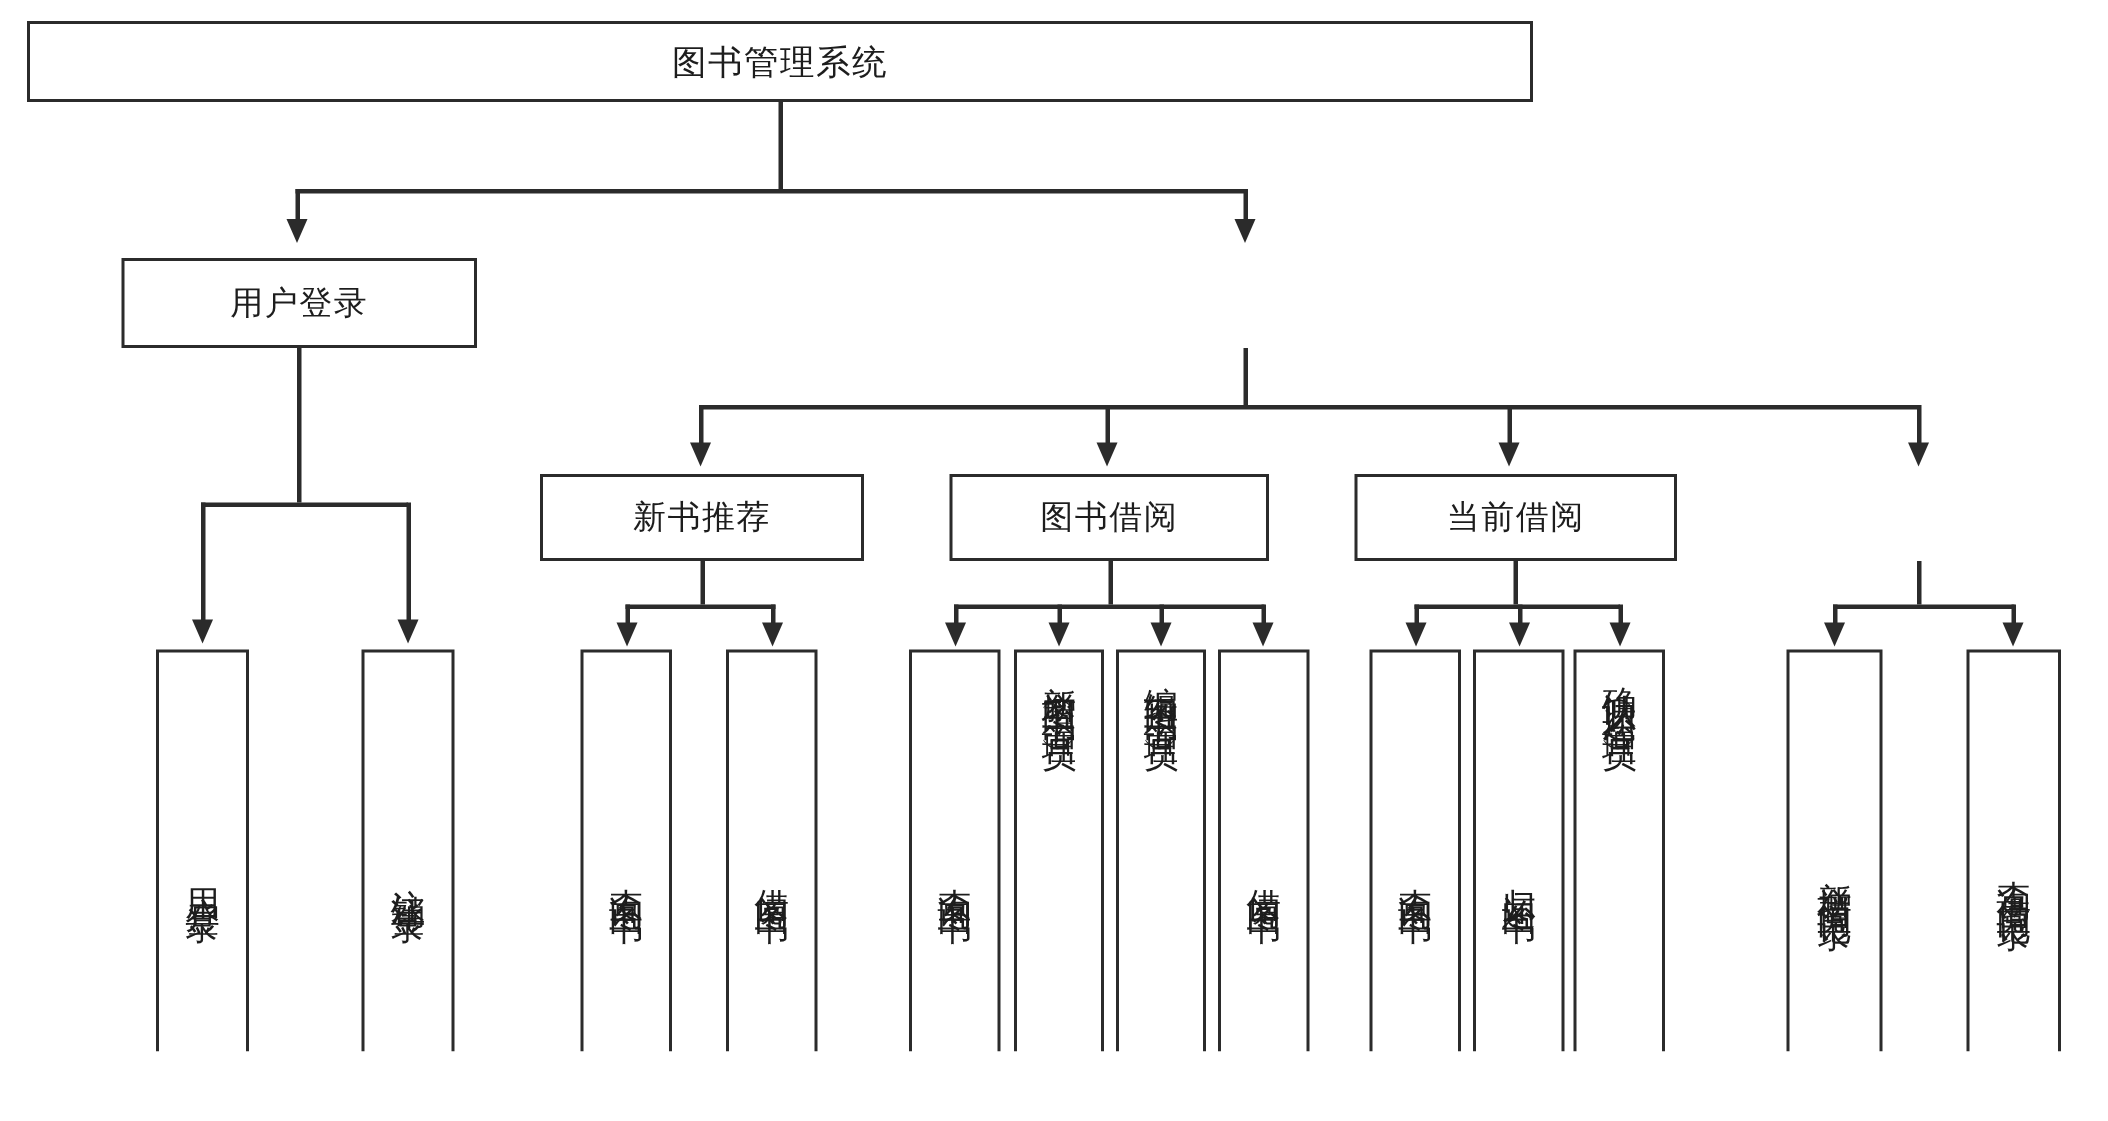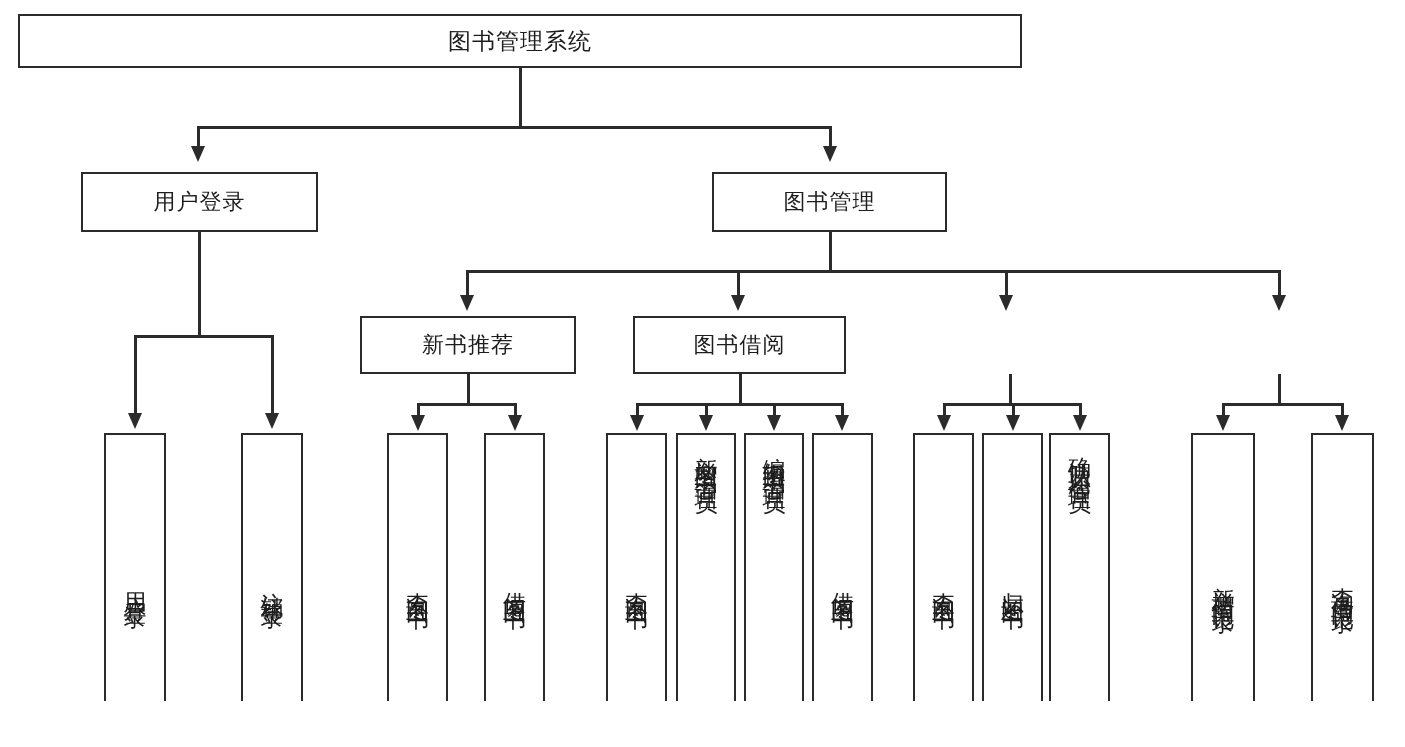--- a/index.html
+++ b/index.html
@@ -83,23 +83,20 @@
   <div class="ln h" style="left:197px;top:126px;width:634px;"></div>
 
   <div class="ln v" style="left:197px;top:126px;height:22px;"></div>
   <div class="arrow" style="left:191px;top:146px;"></div>
   <div class="ln v" style="left:829px;top:126px;height:22px;"></div>
   <div class="arrow" style="left:823px;top:146px;"></div>
 
   <div class="node h" style="left:81px;top:172px;width:237px;height:60px;">
     <span>用户登录</span>
   </div>
-  <div class="node h" style="left:712px;top:172px;width:235px;height:60px;">
-    <span>图书管理</span>
-  </div>
 
   <div class="ln v" style="left:198px;top:232px;height:103px;"></div>
   <div class="ln h" style="left:134px;top:335px;width:138px;"></div>
   <div class="ln v" style="left:134px;top:335px;height:80px;"></div>
   <div class="arrow" style="left:128px;top:413px;"></div>
   <div class="ln v" style="left:271px;top:335px;height:80px;"></div>
   <div class="arrow" style="left:265px;top:413px;"></div>
 
   <div class="ln v" style="left:829px;top:232px;height:38px;"></div>
   <div class="ln h" style="left:466px;top:270px;width:814px;"></div>
@@ -111,20 +108,23 @@
   <div class="arrow" style="left:999px;top:295px;"></div>
   <div class="ln v" style="left:1278px;top:270px;height:27px;"></div>
   <div class="arrow" style="left:1272px;top:295px;"></div>
 
   <div class="node h" style="left:360px;top:316px;width:216px;height:58px;">
     <span>新书推荐</span>
   </div>
   <div class="node h" style="left:633px;top:316px;width:213px;height:58px;">
     <span>图书借阅</span>
   </div>
+  <div class="node h" style="left:903px;top:316px;width:215px;height:58px;">
+    <span>当前借阅</span>
+  </div>
 
   <div class="ln v" style="left:467px;top:374px;height:29px;"></div>
   <div class="ln h" style="left:417px;top:403px;width:100px;"></div>
   <div class="ln v" style="left:417px;top:403px;height:14px;"></div>
   <div class="arrow" style="left:411px;top:415px;"></div>
   <div class="ln v" style="left:514px;top:403px;height:14px;"></div>
   <div class="arrow" style="left:508px;top:415px;"></div>
 
   <div class="ln v" style="left:739px;top:374px;height:29px;"></div>
   <div class="ln h" style="left:636px;top:403px;width:207px;"></div>

